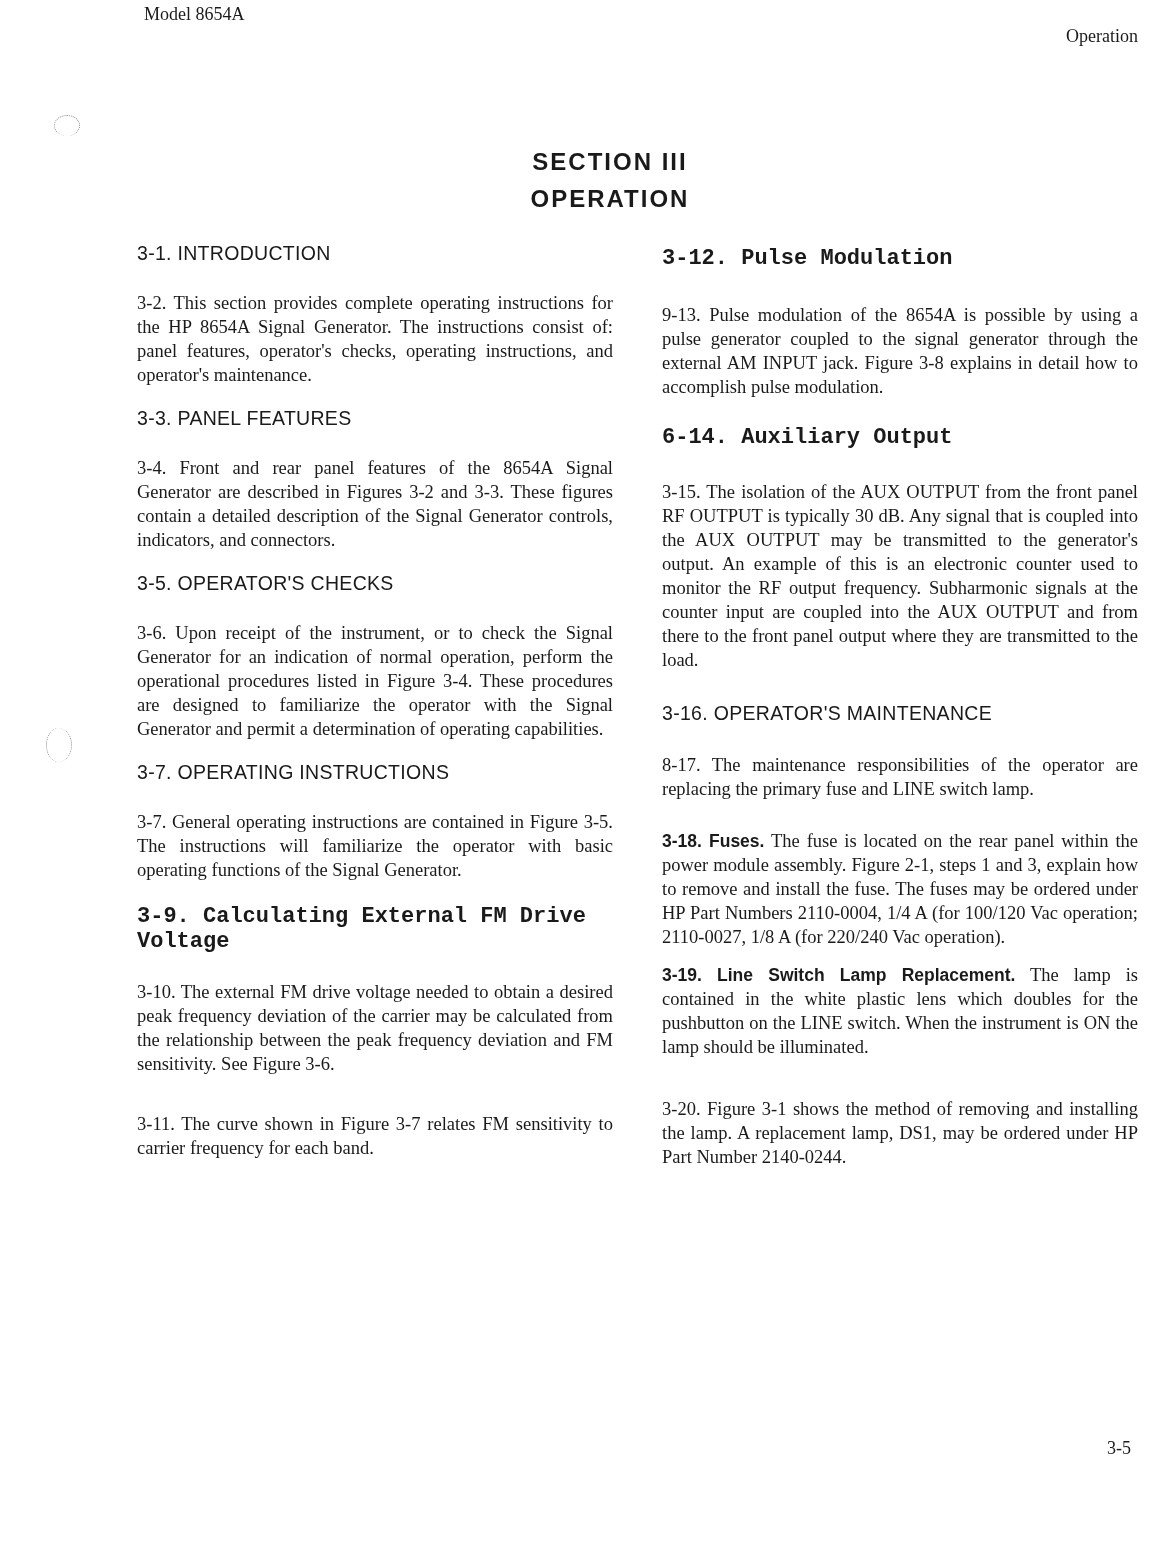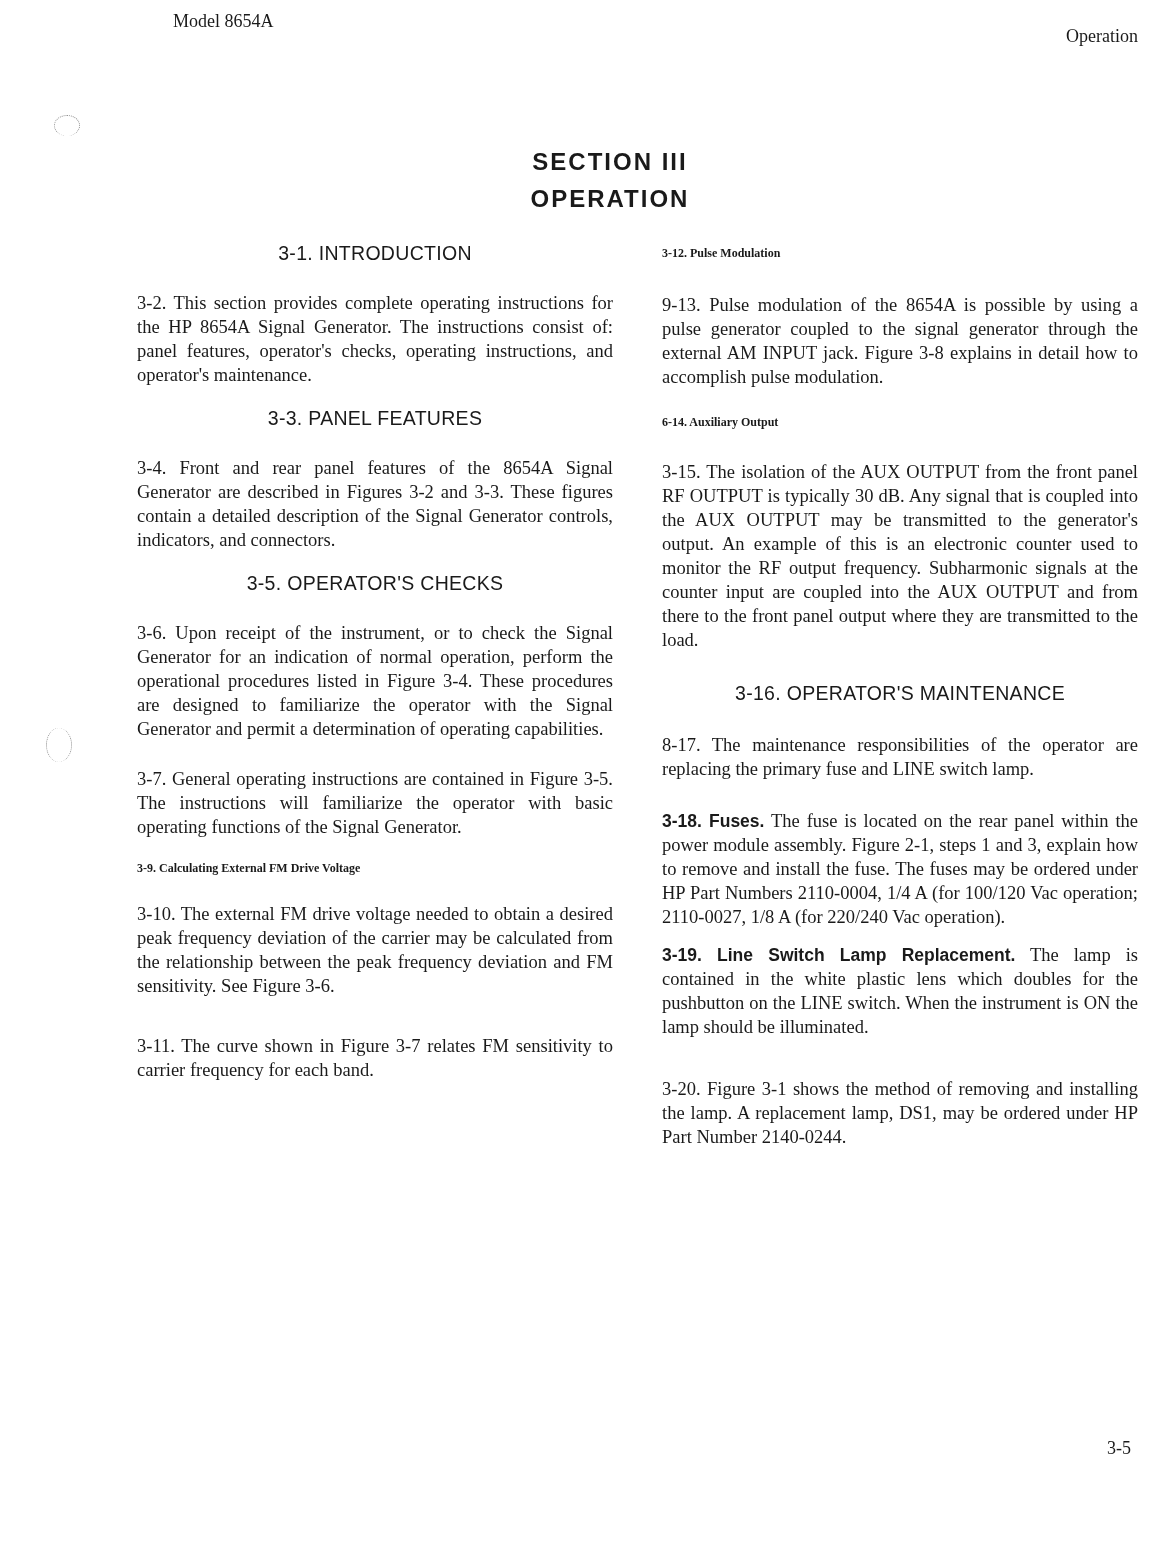--- a/index.html
+++ b/index.html
@@ -1,38 +1,38 @@
 <!DOCTYPE html>
 <html><head>
 <meta charset="utf-8">
 <style>
   html, body { margin: 0; padding: 0; background: #ffffff; }
   body {
     width: 1176px; height: 1544px; position: relative; overflow: hidden;
     color: #1a1a1a;
     font-family: "Liberation Serif", "DejaVu Serif", serif;
   }
-  .header-left { position: absolute; left: 144px; top: 11px; font-size: 18px; margin-left: 29px; }
+  .header-left { position: absolute; left: 144px; top: 4px; font-size: 18px; }
   .header-right { position: absolute; right: 38px; top: 26px; font-size: 18px; }
   .section-title {
     position: absolute; left: 0; width: 100%; top: 143px; text-align: center;
     font-family: "Liberation Sans", "DejaVu Sans", sans-serif; font-weight: bold;
     font-size: 24px; letter-spacing: 2px; line-height: 37px;
   }
   .section-title div { padding-left: 44px; }
   .col { position: absolute; width: 476px; }
   .col.left { left: 137px; top: 242px; }
   .col.right { left: 662px; top: 246px; }
   h2 {
     font-family: "Liberation Sans", "DejaVu Sans", sans-serif;
-    font-weight: normal; font-size: 19.5px; margin: 0; letter-spacing: 0.3px; text-align: center;
+    font-weight: normal; font-size: 19.5px; margin: 0; letter-spacing: 0.3px;
   }
   h3 {
-    font-family: Liberation Serif, serif;
-    font-weight: bold; font-size: 12px; margin: 0;
+    font-family: Liberation Mono, monospace;
+    font-weight: bold; font-size: 22px; margin: 0;
   }
   p {
     margin: 0; font-size: 18.5px; line-height: 24px; text-align: justify;
   }
   .b {
     font-family: "Liberation Sans", "DejaVu Sans", sans-serif; font-weight: bold; font-size: 17.5px;
   }
   .page-num { position: absolute; left: 1107px; top: 1438px; font-size: 18px; }
   .speck { position: absolute; border-radius: 50%; border: 1px dotted #888; }
 </style>
@@ -50,20 +50,21 @@
   <div>OPERATION</div>
 </div>
 
 <div class="col left">
   <h2>3-1.  INTRODUCTION</h2>
   <p style="margin-top:26px">3-2. This section provides complete operating instructions for the HP 8654A Signal Generator. The instructions consist of: panel features, operator's checks, operating instructions, and operator's maintenance.</p>
   <h2 style="margin-top:20px">3-3.  PANEL FEATURES</h2>
   <p style="margin-top:26px">3-4. Front and rear panel features of the 8654A Signal Generator are described in Figures 3-2 and 3-3. These figures contain a detailed description of the Signal Generator controls, indicators, and connectors.</p>
   <h2 style="margin-top:20px">3-5.  OPERATOR'S CHECKS</h2>
   <p style="margin-top:26px">3-6. Upon receipt of the instrument, or to check the Signal Generator for an indication of normal operation, perform the operational procedures listed in Figure 3-4. These procedures are designed to familiarize the operator with the Signal Generator and permit a determination of operating capabilities.</p>
+  <h2 style="margin-top:20px">3-7.  OPERATING INSTRUCTIONS</h2>
   <p style="margin-top:26px">3-7. General operating instructions are contained in Figure 3-5. The instructions will familiarize the operator with basic operating functions of the Signal Generator.</p>
   <h3 style="margin-top:22px">3-9.  Calculating External FM Drive Voltage</h3>
   <p style="margin-top:26px">3-10. The external FM drive voltage needed to obtain a desired peak frequency deviation of the carrier may be calculated from the relationship between the peak frequency deviation and FM sensitivity. See Figure 3-6.</p>
   <p style="margin-top:36px">3-11. The curve shown in Figure 3-7 relates FM sensitivity to carrier frequency for each band.</p>
 </div>
 
 <div class="col right">
   <h3>3-12.  Pulse Modulation</h3>
   <p style="margin-top:32px">9-13. Pulse modulation of the 8654A is possible by using a pulse generator coupled to the signal generator through the external AM INPUT jack. Figure 3-8 explains in detail how to accomplish pulse modulation.</p>
   <h3 style="margin-top:26px">6-14.  Auxiliary Output</h3>

